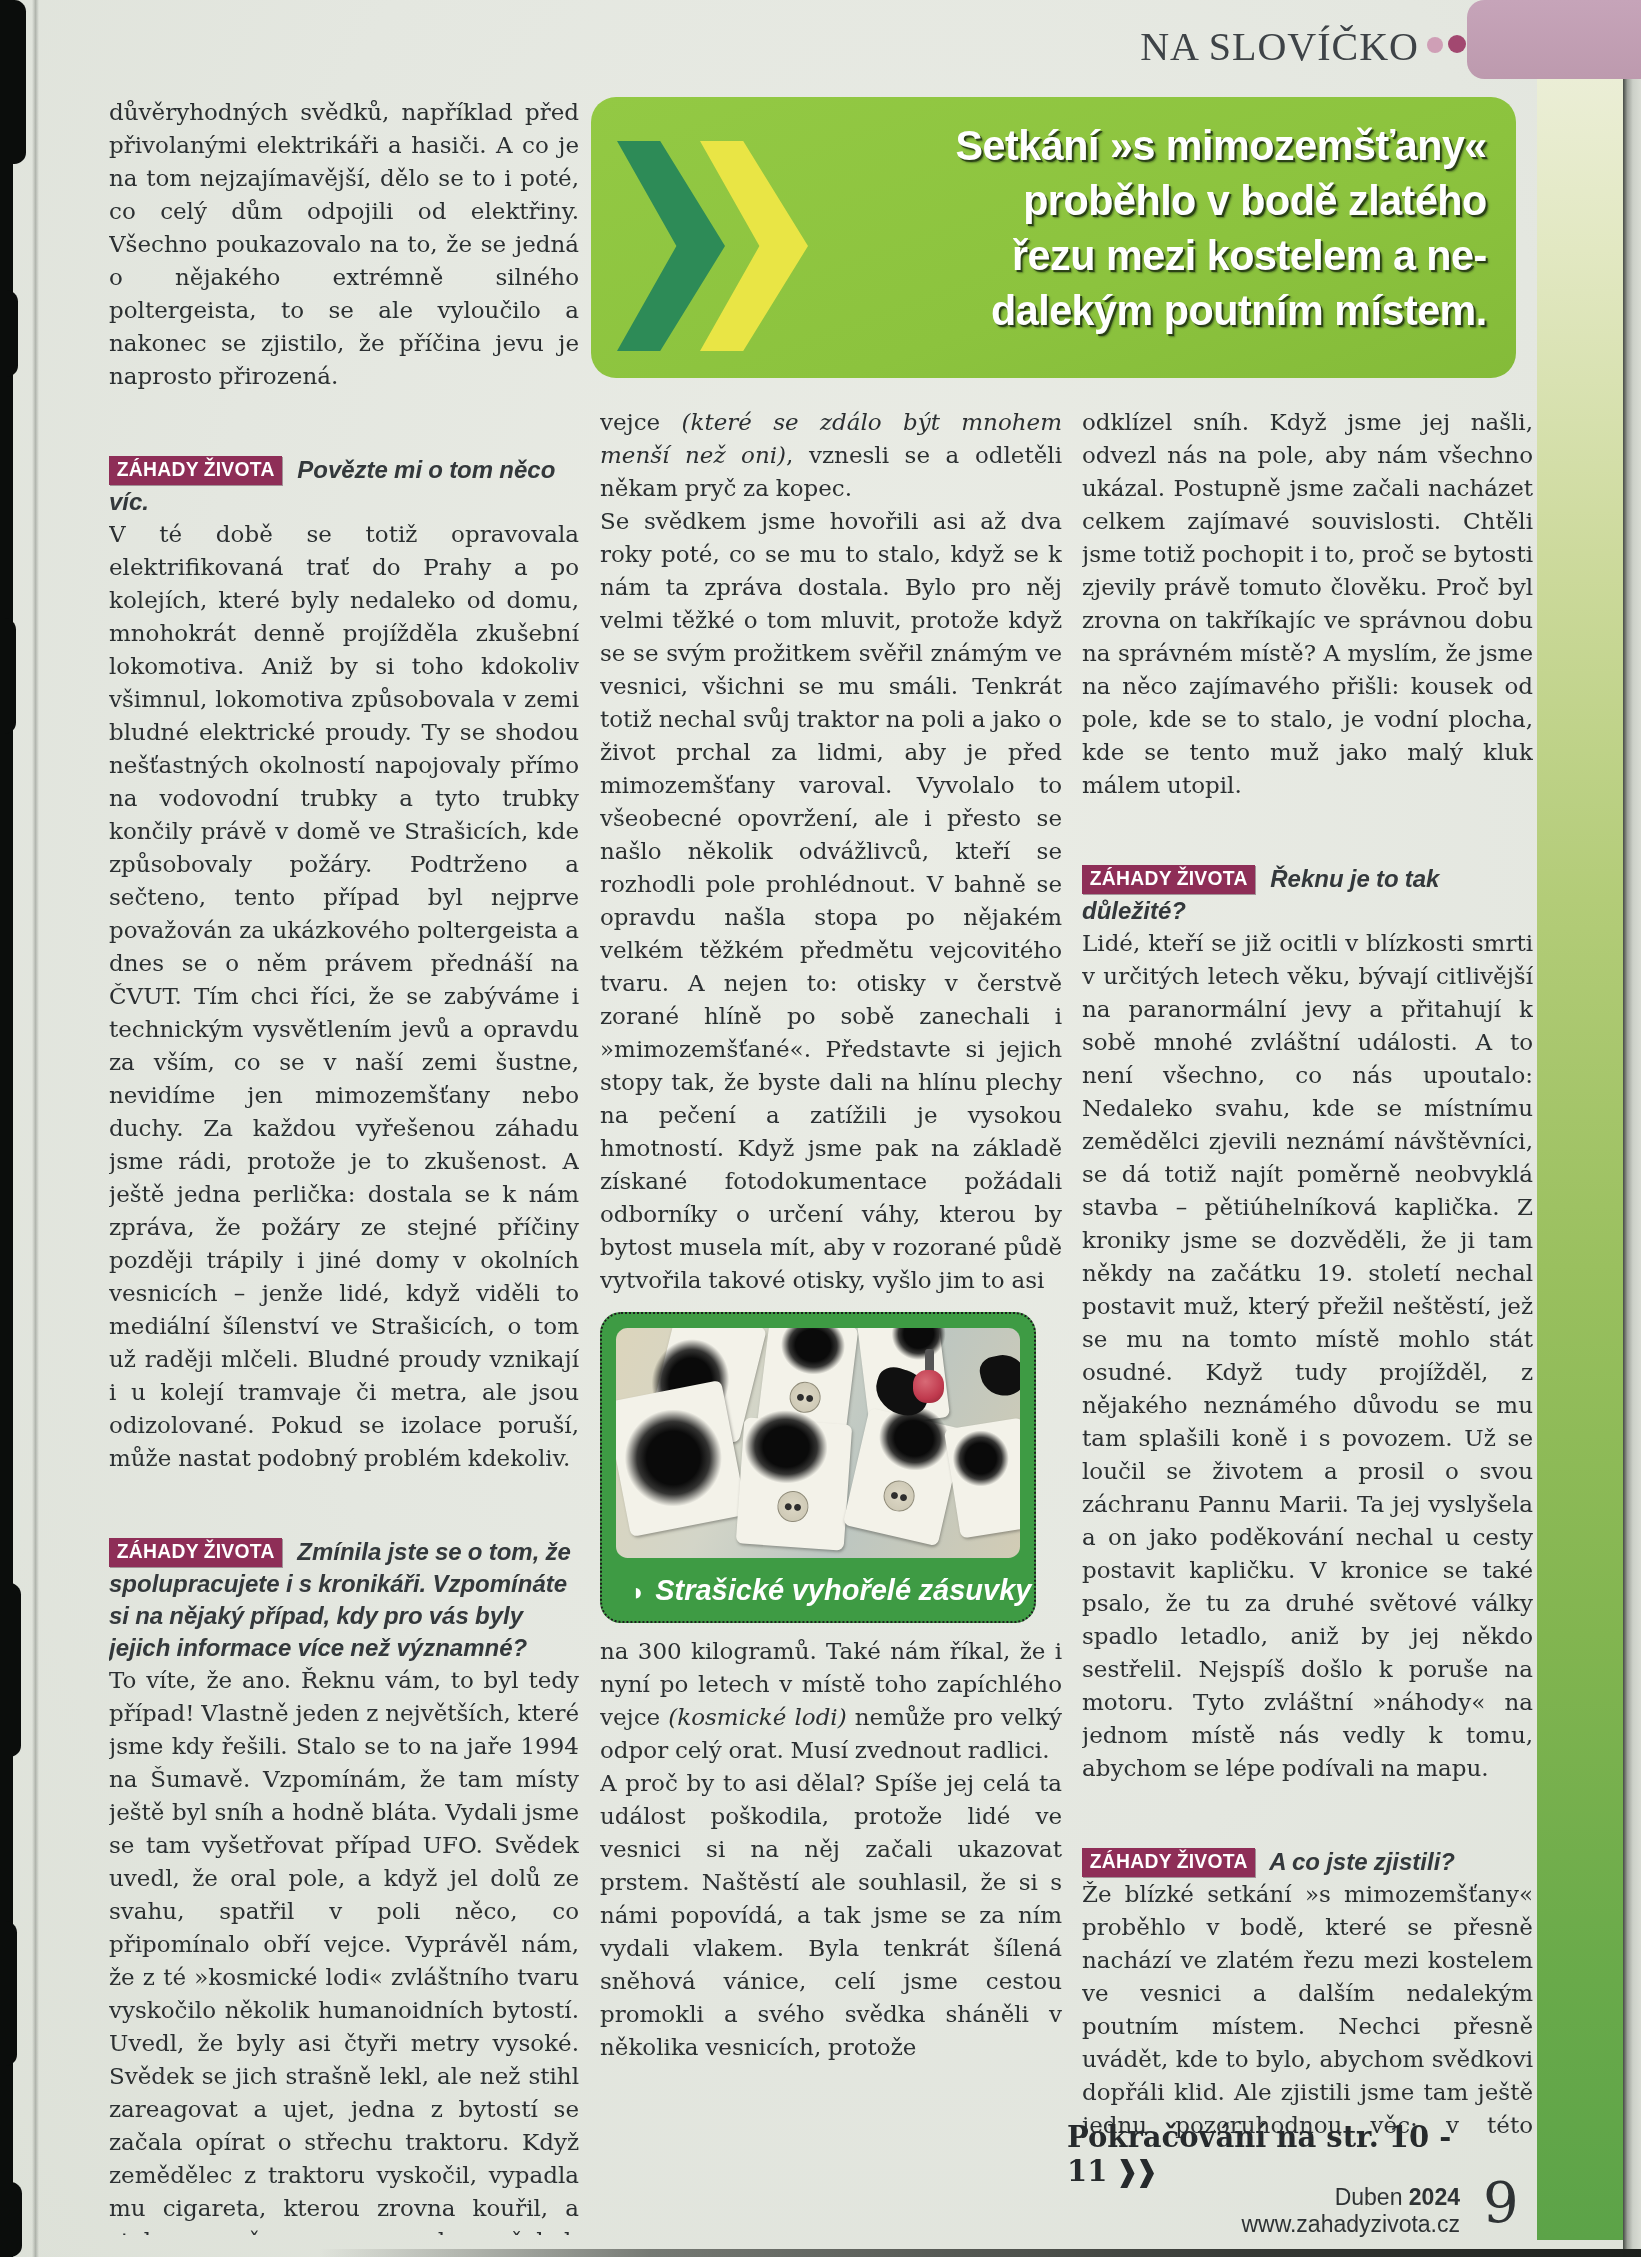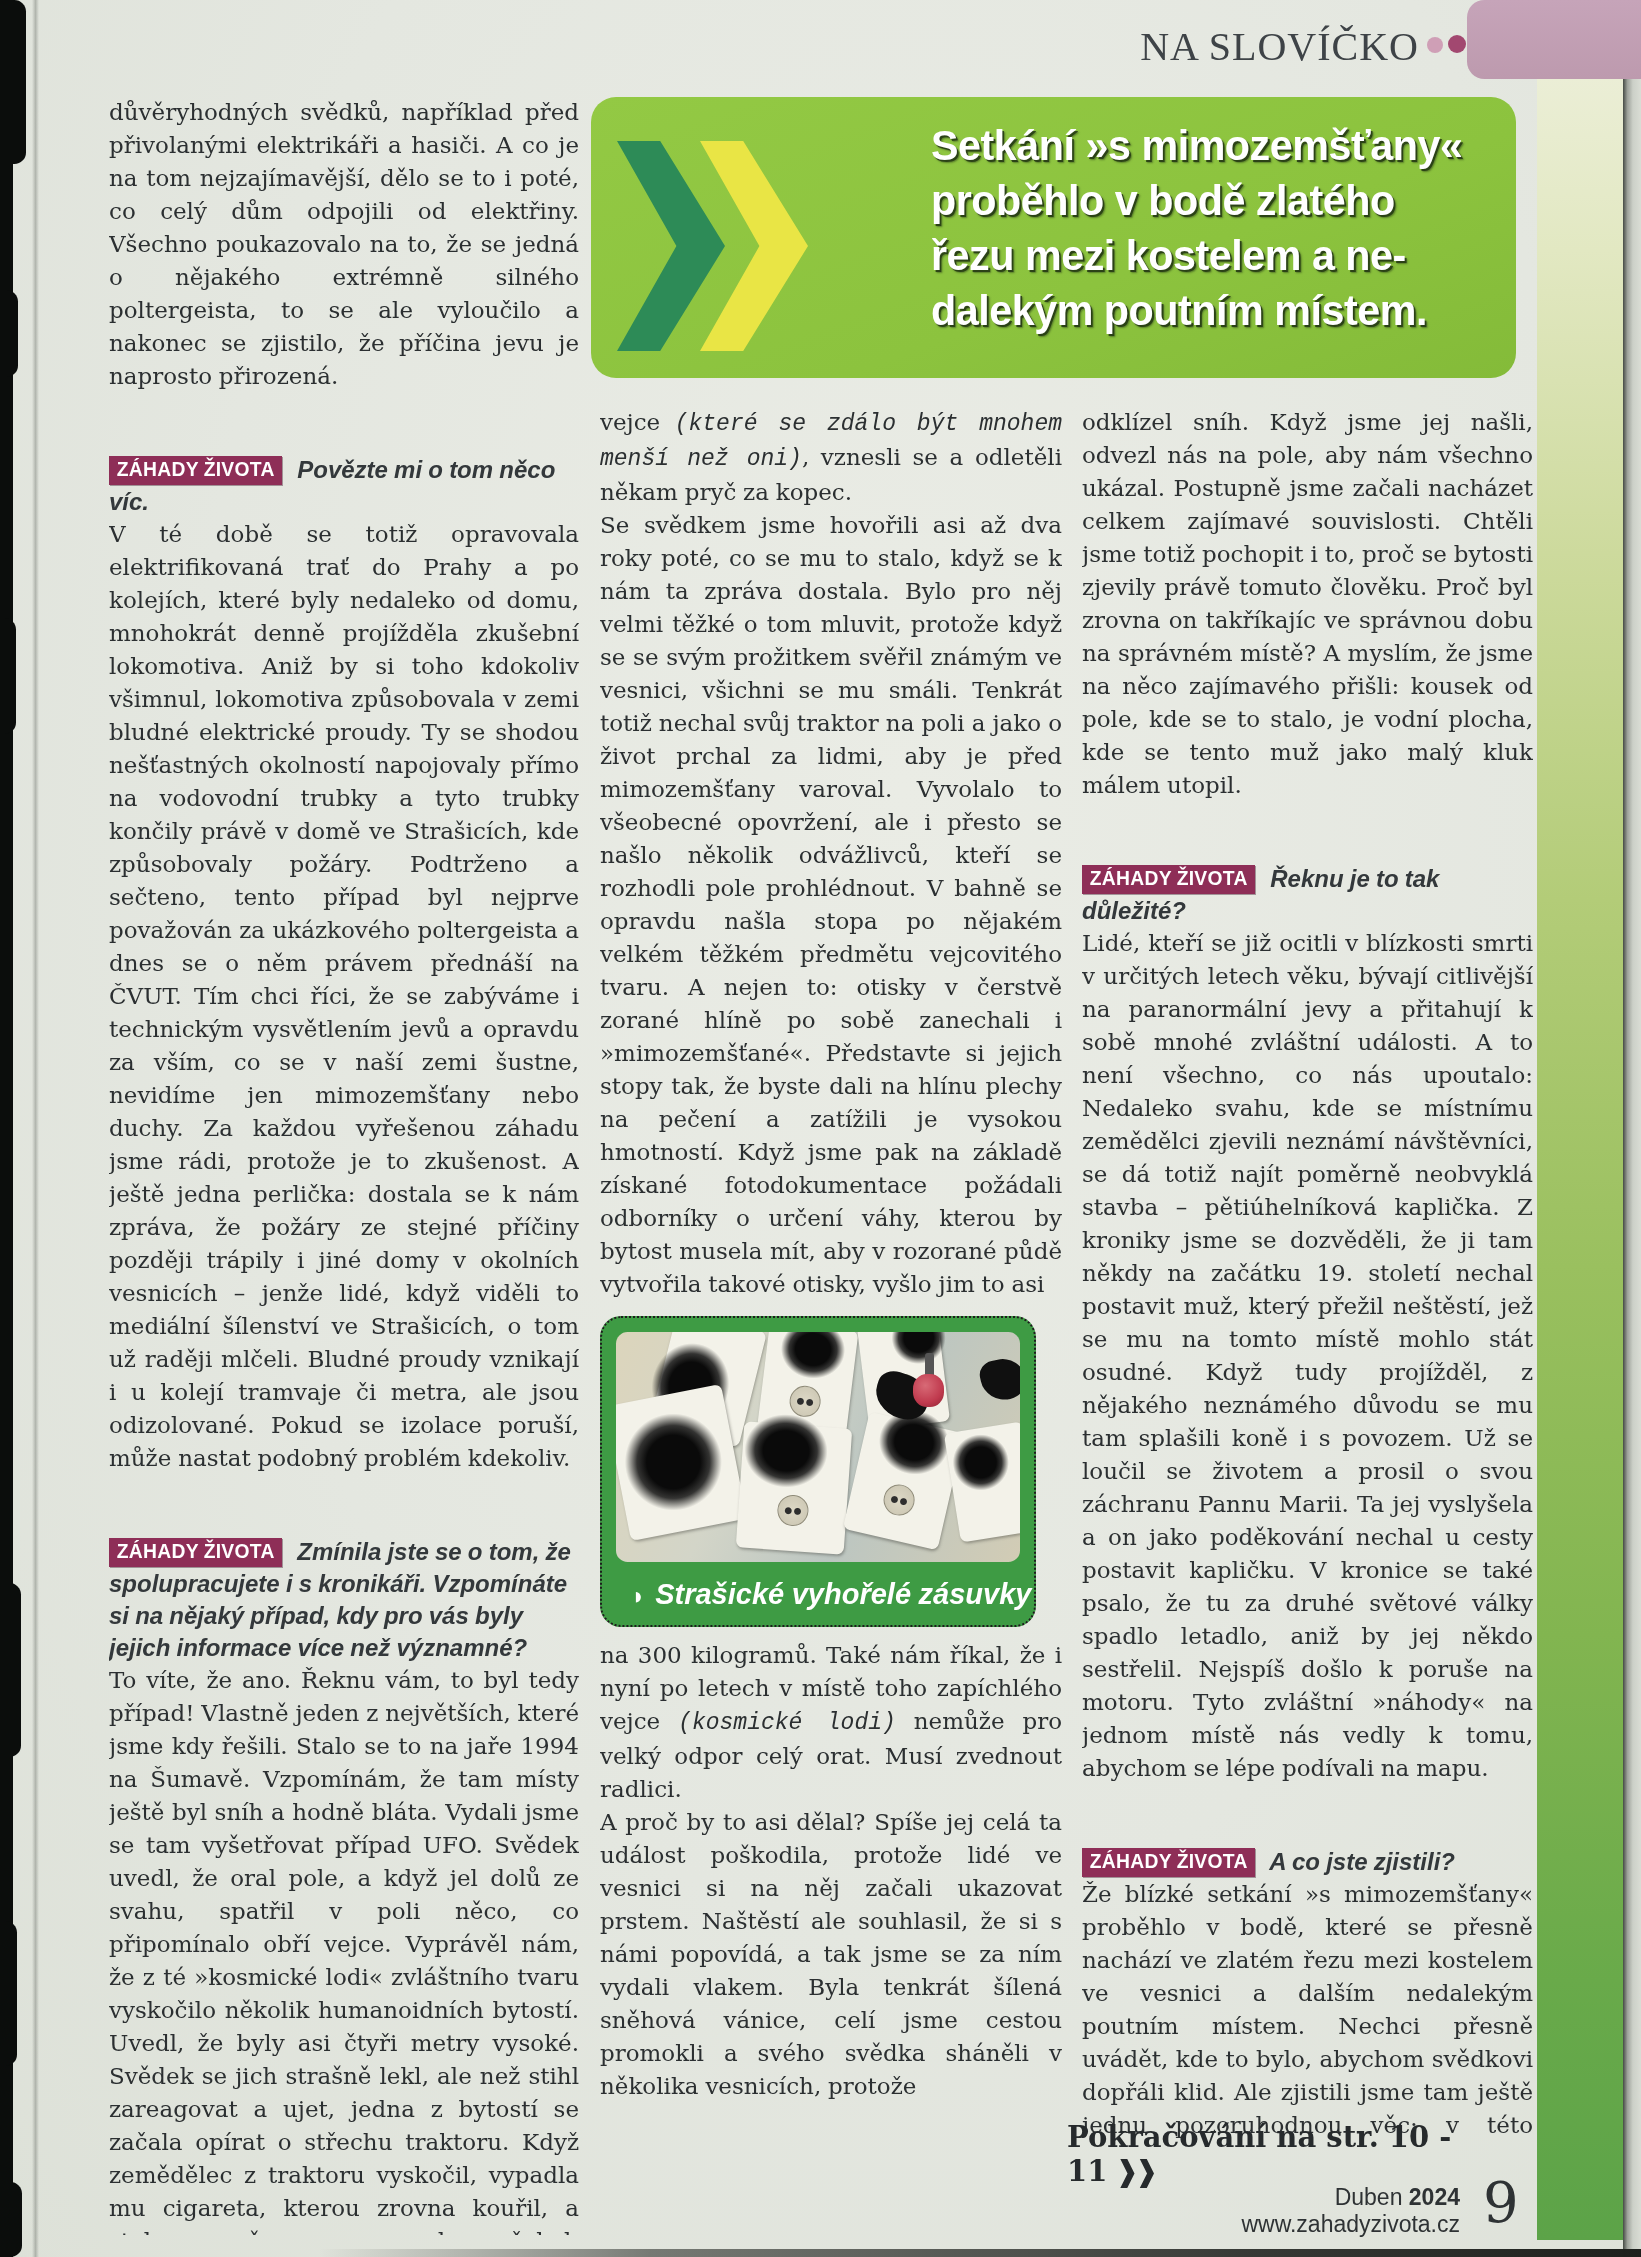--- a/index.html
+++ b/index.html
@@ -22,37 +22,37 @@
   
   .pink-box { position:absolute; left:1467px; top:0px; width:175px; height:79px; z-index:3;
     background:linear-gradient(180deg,#c6a4b9 0%, #bd9aae 100%); border-radius:17.4px 0 0 17.4px; }
   .header-title { position:absolute; left:1052px; top:23px; width:367px; text-align:right; z-index:3;
     font-family:"Liberation Serif", serif; font-size:40px; color:#3e4347; letter-spacing:1px; }
   .dot { position:absolute; border-radius:50%; z-index:4; }
   .dot1 { left:1427px; top:37px; width:16.4px; height:16.4px; background:#cf9fb6; }
   .dot2 { left:1448px; top:35px; width:18.3px; height:18.3px; background:#a24870; }
   
   .callout { position:absolute; left:591px; top:97px; width:925px; height:281px; border-radius:25px;
-    background:linear-gradient(160deg,#93c944 0%, #8cc33e 60%, #84bb39 100%); z-index:2; }
+    background:linear-gradient(160deg,#93c944 0%, #8cc33e 60%, #84bb39 100%); z-index:2;text-align:right; }
   .chev { position:absolute; top:44px; width:108px; height:210px; }
   .chev1 { left:26px; background:#2d8b57; }
   .chev2 { left:109px; background:#e9e545; }
   .chev1, .chev2 { clip-path:polygon(0 0, 40% 0, 100% 50%, 40% 100%, 0 100%, 55% 50%); }
   .callout-text { position:absolute; left:340px; top:21px; width:579px;
     font-family:"Liberation Sans", sans-serif; font-weight:bold; font-size:43px; line-height:55px;
     color:#ffffff; transform:scaleX(0.96); transform-origin:left center; letter-spacing:-0.5px;
     text-shadow:1.9px 1.9px 0 rgba(35,55,20,0.85), 2.9px 2.9px 1.9px rgba(35,55,20,0.5); white-space:nowrap; }
   
   .col { position:absolute; top:406px; font-size:23px; line-height:33px; color:#2b2f31;
     text-align:justify; word-spacing:-0.5px; overflow:hidden; }
   .col1 { left:109px; top:96px; width:470px; height:2139px; }
   .col2 { left:600px; width:462px; height:1846px; }
   .col3 { left:1082px; width:451px; height:1738px; }
   p.body { margin:0; }
-  .it { font-style:italic;font-family:Liberation Mono, monospace; }
+  .it { font-style:italic; }
   .qblock { margin:23px 0 0 0; font-family:"Liberation Sans", sans-serif; font-weight:bold;
     font-style:italic; font-size:24px; line-height:32px; color:#33383b; text-align:left; }
   .tag { display:inline-block; background:#8e2e57; color:#fff; font-style:normal; font-weight:bold;
     font-family:"Liberation Sans", sans-serif; font-size:19.3px; line-height:26px; padding:1px 7.7px 1.9px 7.7px;
     margin-right:8.7px; letter-spacing:0.3px; vertical-align:1.9px; box-shadow:1px 1px 0 rgba(60,20,40,0.4);margin-top:40px; }
   
   .photo-frame { position:relative; width:436px; height:311px; margin:15.4px 0 11.6px 0;
     background:#3e9b44; border-radius:21px; border:2.9px dotted #1d1d1d; box-sizing:border-box; }
   .photo-img { position:absolute; left:13.5px; top:13.5px; width:404px; height:230px; border-radius:11.6px; overflow:hidden;
     background:linear-gradient(115deg,#dcd5bc 0%, #d3d5c8 35%, #bcc6c1 62%, #d2ccb5 100%); }

